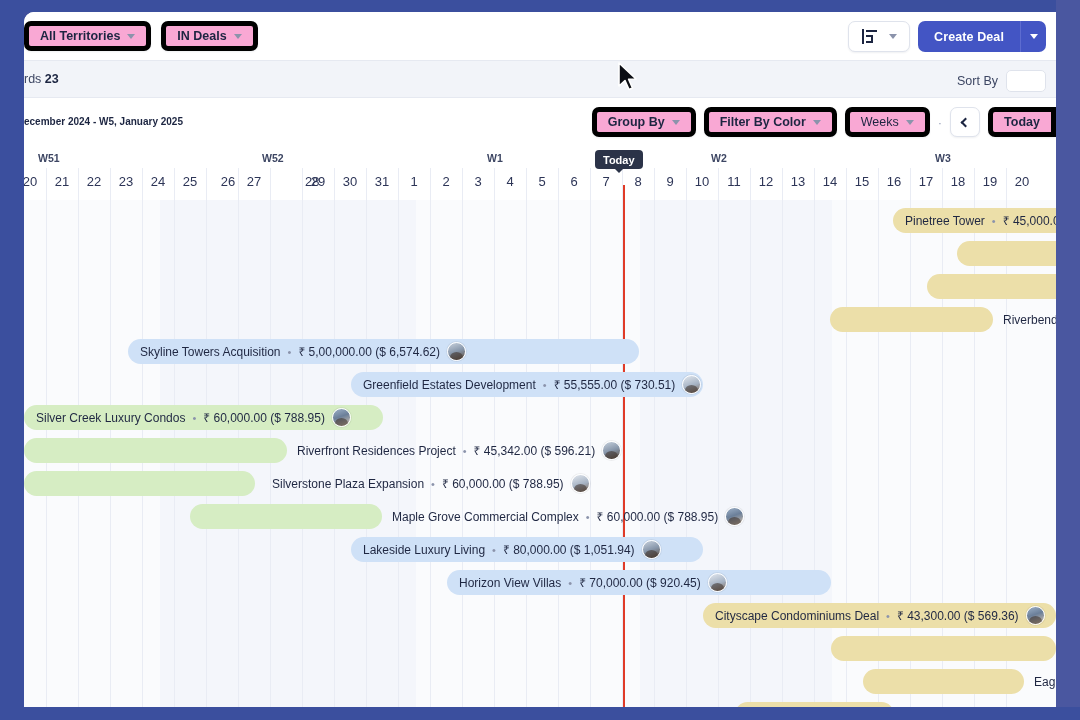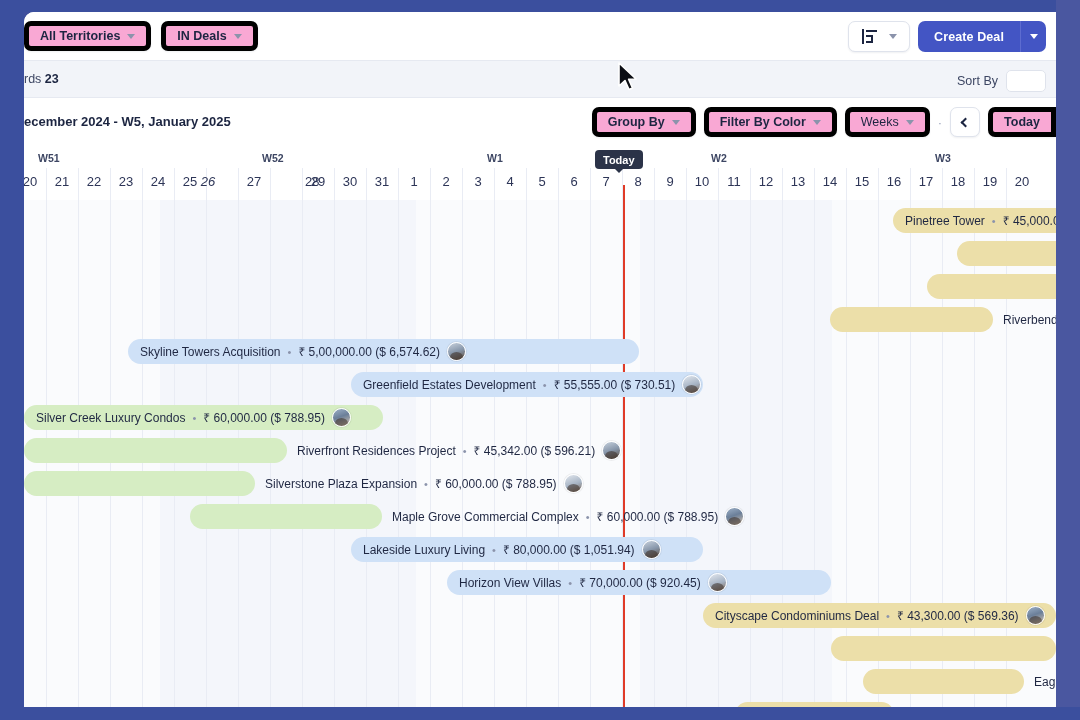--- a/index.html
+++ b/index.html
@@ -82,21 +82,21 @@
   }
   .sort-input {
     width:40px; height:22px; background:#fff; border:1px solid #dfe3ec; border-radius:5px;
   }
 
   
   .periodbar {
     position:absolute; left:0; top:86px; width:1032px; height:46px;
     background:#fff; display:flex; align-items:center;
   }
-  .period-title { font-size:13px; font-weight:700; color:#1c2541; padding-left:0px; }
+  .period-title { font-size:10px; font-weight:700; color:#1c2541; padding-left:0px; }
   .period-ctrls { position:absolute; right:0px; top:9px; display:flex; align-items:center; gap:8px; }
   .pill.wide { min-width:86px; justify-content:space-between; }
   .pill.sel { min-width:80px; justify-content:space-between; font-weight:400; color:#1c2541;}
   .dot-sep { color:#9aa2bb; font-size:13px; }
   .navbtn {
     width:30px;height:30px;border:1px solid #dfe3ec;border-radius:7px;background:#fff;
     display:flex;align-items:center;justify-content:center;box-shadow:0 1px 2px rgba(28,37,65,.07);
   }
   .chev-l { width:7px;height:7px;border-left:2px solid #1c2541;border-bottom:2px solid #1c2541;transform:rotate(45deg); }
 
@@ -288,21 +288,21 @@
           <div class="wk-label" style="left: 687px;">W2</div>
           <div class="wk-label" style="left: 911px;">W3</div>
         </div>
       <div id="day-labels">
           <div class="day" style="left: -10px;">20</div>
           <div class="day" style="left: 22px;">21</div>
           <div class="day" style="left: 54px;">22</div>
           <div class="day" style="left: 86px;">23</div>
           <div class="day" style="left: 118px;">24</div>
           <div class="day" style="left: 150px;">25</div>
-          <div class="day" style="left: 168px; font-style: italic;">26</div>
+          <div class="day" style="left: 188px;">26</div>
           <div class="day" style="left: 214px;">27</div>
           <div class="day" style="left: 246px; padding-left: 35px;">28</div>
           <div class="day" style="left: 278px;">29</div>
           <div class="day" style="left: 310px;">30</div>
           <div class="day" style="left: 342px;">31</div>
           <div class="day" style="left: 374px;">1</div>
           <div class="day" style="left: 406px;">2</div>
           <div class="day" style="left: 438px;">3</div>
           <div class="day" style="left: 470px;">4</div>
           <div class="day" style="left: 502px;">5</div>
@@ -382,21 +382,21 @@
             <div class="bar green" style="left: 0px; width: 263px;"></div>
             <div class="bar-label-out" style="left: 263px;">
               <span>Riverfront Residences Project</span>
               <span class="mid-dot">•</span>
               <span class="amt">₹ 45,342.00 ($ 596.21)</span>
               <span class="avatar a2"></span>
             </div>
           </div>
           <div class="row" style="top: 327px; width: 1032px;">
             <div class="bar green" style="left: 0px; width: 231px;"></div>
-            <div class="bar-label-out" style="left: 231px; justify-content: space-between;">
+            <div class="bar-label-out" style="left: 238px; justify-content: space-between;">
               <span>Silverstone Plaza Expansion</span>
               <span class="mid-dot">•</span>
               <span class="amt">₹ 60,000.00 ($ 788.95)</span>
               <span class="avatar a3"></span>
             </div>
           </div>
           <div class="row" style="top: 360px; width: 1032px;">
             <div class="bar green" style="left: 166px; width: 192px;"></div>
             <div class="bar-label-out" style="left: 358px;">
               <span>Maple Grove Commercial Complex</span>

